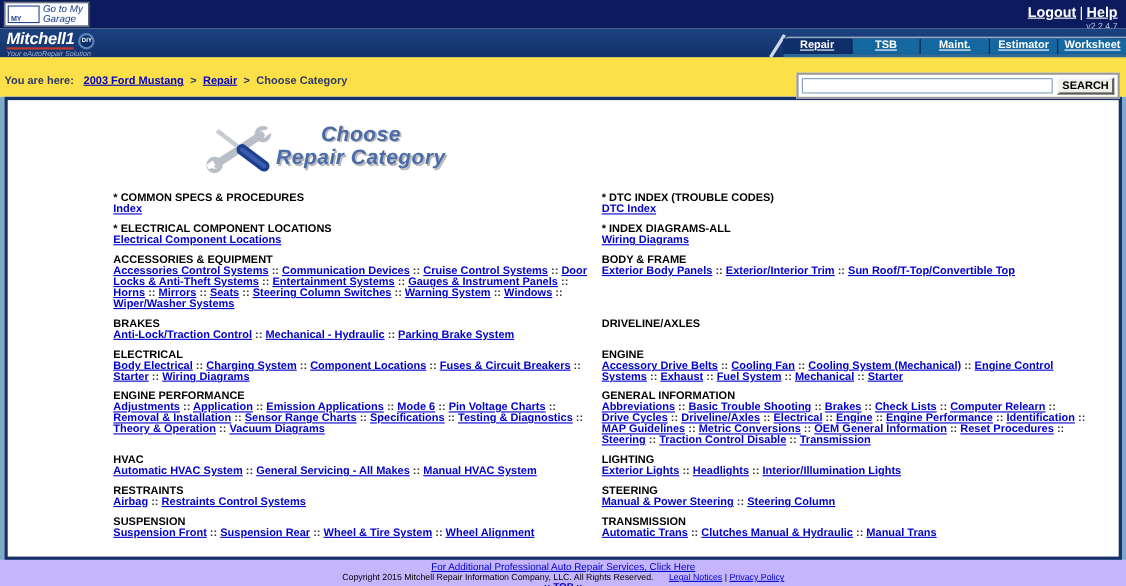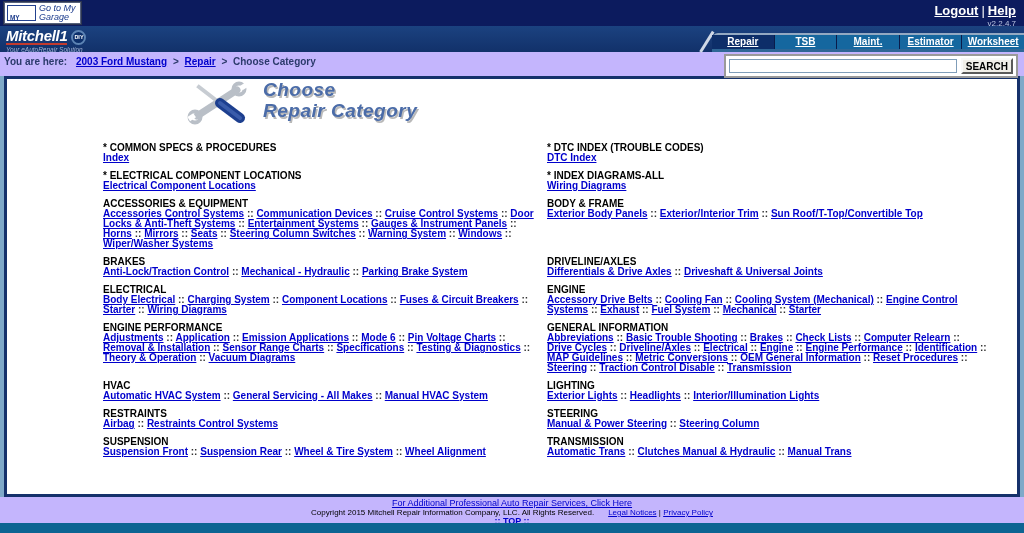--- a/index.html
+++ b/index.html
@@ -29,32 +29,32 @@
     color:#fff; font-size:5.5px; font-weight:bold; align-items:center; justify-content:center; vertical-align:2px; margin-left:4px; }
   .tagline { font-size:6.5px; color:#9fb0d2; font-style:italic; margin-top:1px; }
   .tab-strip { position:absolute; right:0; bottom:0; width:312px; display:flex; gap:1px; background:#0a1c4a;
     border-top:2px solid #93a9c2; border-bottom:3px solid #2f6796; border-top-left-radius:6px; }
   .swoosh { position:absolute; right:322px; bottom:0; width:3px; height:24px; background:#cfd8e6; transform:rotate(32deg); transform-origin:bottom; }
   .tab { flex:1; height:14px; background:#15679f; color:#fff; font-size:10px; font-weight:bold; text-decoration:underline;
     text-align:center; line-height:14px; cursor:pointer; }
   .tab.active { background:#0d2e69; }
 
   
-  .bread-row { height:24px; background:#c4b5fd; display:flex; justify-content:space-between; align-items:flex-start; padding:2px 6px 0 4px; }
+  .bread-row { height:36px; background:#fde047; display:flex; justify-content:space-between; align-items:flex-start; padding:14px 6px 0 4px; }
   .breadcrumb { font-size:10px; font-weight:bold; color:#2b3a6b; padding-top:2px; }
   .breadcrumb .sep { padding:0 3px; color:#2b3a6b; }
   .search-box { display:flex; align-items:center; gap:4px; border:2px solid #9a9a9a; background:#fff; padding:2px 3px; }
   .search-input { width:228px; height:14px; border:1px solid #7f9db9; font-size:10px; padding:0 2px; }
   .search-btn { height:16px; font-size:10px; font-weight:bold; color:#000; background:#f0eee8;
     border:2px solid; border-color:#f8f8f8 #5a5a5a #5a5a5a #f8f8f8; padding:0 3px; line-height:11px; cursor:pointer; }
 
   
   .main-wrap { height:421px; background:#7fa9c8; padding:0 4px; }
   .content-box { height:421px; background:#fff; border:3px solid #15316b; overflow:hidden; }
-  .title-graphic { display:flex; gap:14px; margin:0 0 0 180px; align-items:flex-start; }
+  .title-graphic { display:flex; gap:2px; margin:21px 0 0 180px; align-items:flex-start;text-align:center; }
   .title-text { font-size:19px; line-height:21px; font-weight:bold; font-style:italic; color:#4b6ca8;
     text-shadow:1.5px 1.5px 0 #b9b9b9; letter-spacing:0.5px; }
   .category-grid { display:grid; grid-template-columns:440px 440px; column-gap:4px; margin:18px 0 0 96px; }
   .cat-cell { font-size:10px; line-height:10px; margin-bottom:8px; }
   .cat-title { font-weight:bold; color:#000; }
   .cat-links { font-weight:bold; }
   .cat-links .sep { color:#333; text-decoration:none; }
 
   
   .footer { height:26px; background:#c4b5fd; text-align:center; overflow:hidden; padding-top:1px; }
@@ -160,21 +160,20 @@
         <div class="cat-cell">
           <div class="cat-title">BODY &amp; FRAME</div>
           <div class="cat-links"><a class="cat-link">Exterior Body Panels</a><span class="sep"> :: </span><a class="cat-link">Exterior/Interior Trim</a><span class="sep"> :: </span><a class="cat-link">Sun Roof/T-Top/Convertible Top</a></div>
         </div>
         <div class="cat-cell">
           <div class="cat-title">BRAKES</div>
           <div class="cat-links"><a class="cat-link">Anti-Lock/Traction Control</a><span class="sep"> :: </span><a class="cat-link">Mechanical - Hydraulic</a><span class="sep"> :: </span><a class="cat-link">Parking Brake System</a></div>
         </div>
         <div class="cat-cell">
           <div class="cat-title">DRIVELINE/AXLES</div>
-          <div class="cat-links"><a class="cat-link">Differentials &amp; Drive Axles</a><span class="sep"> :: </span><a class="cat-link">Driveshaft &amp; Universal Joints</a></div>
         </div>
         <div class="cat-cell">
           <div class="cat-title">ELECTRICAL</div>
           <div class="cat-links"><a class="cat-link">Body Electrical</a><span class="sep"> :: </span><a class="cat-link">Charging System</a><span class="sep"> :: </span><a class="cat-link">Component Locations</a><span class="sep"> :: </span><a class="cat-link">Fuses &amp; Circuit Breakers</a><span class="sep"> :: </span><a class="cat-link">Starter</a><span class="sep"> :: </span><a class="cat-link">Wiring Diagrams</a></div>
         </div>
         <div class="cat-cell">
           <div class="cat-title">ENGINE</div>
           <div class="cat-links"><a class="cat-link">Accessory Drive Belts</a><span class="sep"> :: </span><a class="cat-link">Cooling Fan</a><span class="sep"> :: </span><a class="cat-link">Cooling System (Mechanical)</a><span class="sep"> :: </span><a class="cat-link">Engine Control Systems</a><span class="sep"> :: </span><a class="cat-link">Exhaust</a><span class="sep"> :: </span><a class="cat-link">Fuel System</a><span class="sep"> :: </span><a class="cat-link">Mechanical</a><span class="sep"> :: </span><a class="cat-link">Starter</a></div>
         </div>
         <div class="cat-cell">

